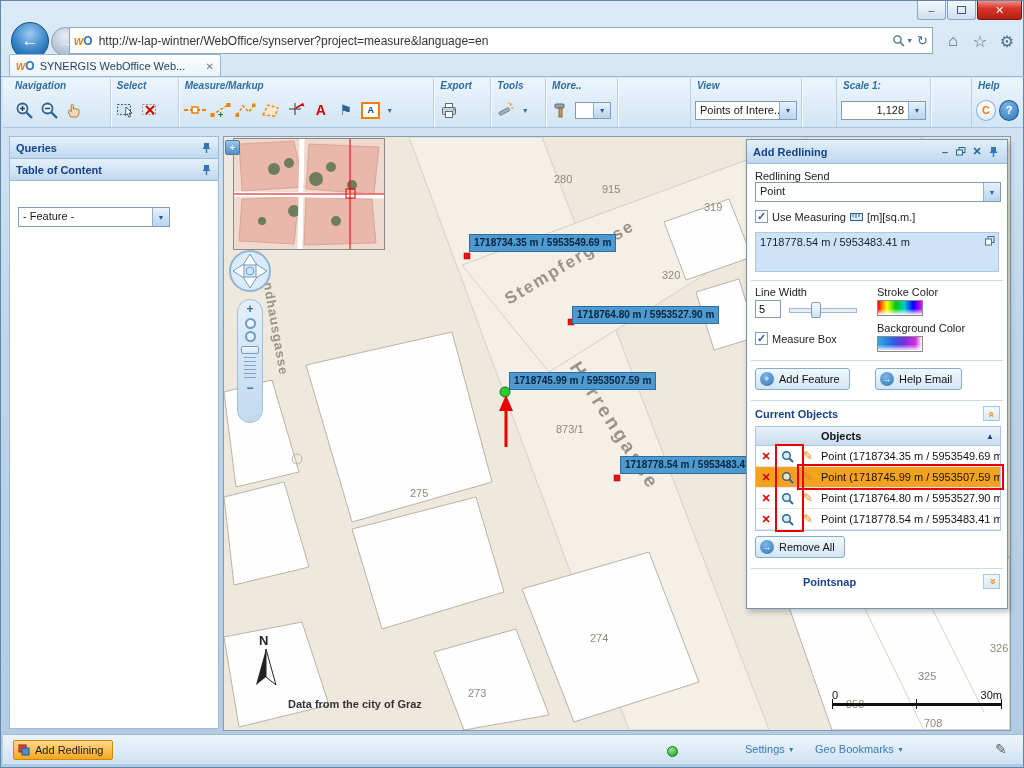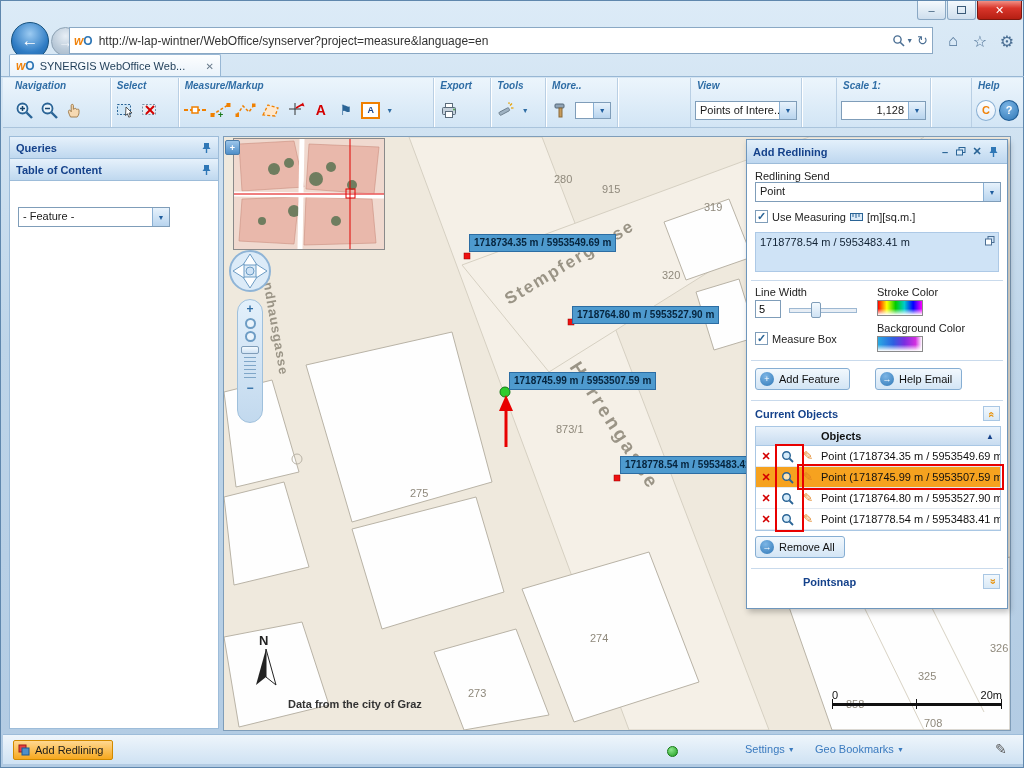--- a/index.html
+++ b/index.html
@@ -531,21 +531,21 @@
     <div class="northarrow">
       <svg width="36" height="58">
         <text x="11" y="12" font-size="13" font-weight="bold" fill="#222">N</text>
         <polygon points="18,16 8,52 18,44" fill="#222"></polygon>
         <polygon points="18,16 28,52 18,44" fill="#fff" stroke="#222"></polygon>
       </svg>
     </div>
     <div class="attrib">Data from the city of Graz</div>
     <div class="scalebar">
       <span style="position:absolute;left:0;top:0;">0</span>
-      <span style="position:absolute;right:0;top:0;">20m</span>
+      <span style="position:absolute;right:0;top:0;">30m</span>
       <div class="sb-line" style="margin-top:14px;">
         <div class="sb-tick" style="left:0;"></div>
         <div class="sb-tick" style="left:84px;"></div>
         <div class="sb-tick" style="right:0;"></div>
       </div>
     </div>
   </div>
 
   <div class="panel">
     <div class="p-title">

